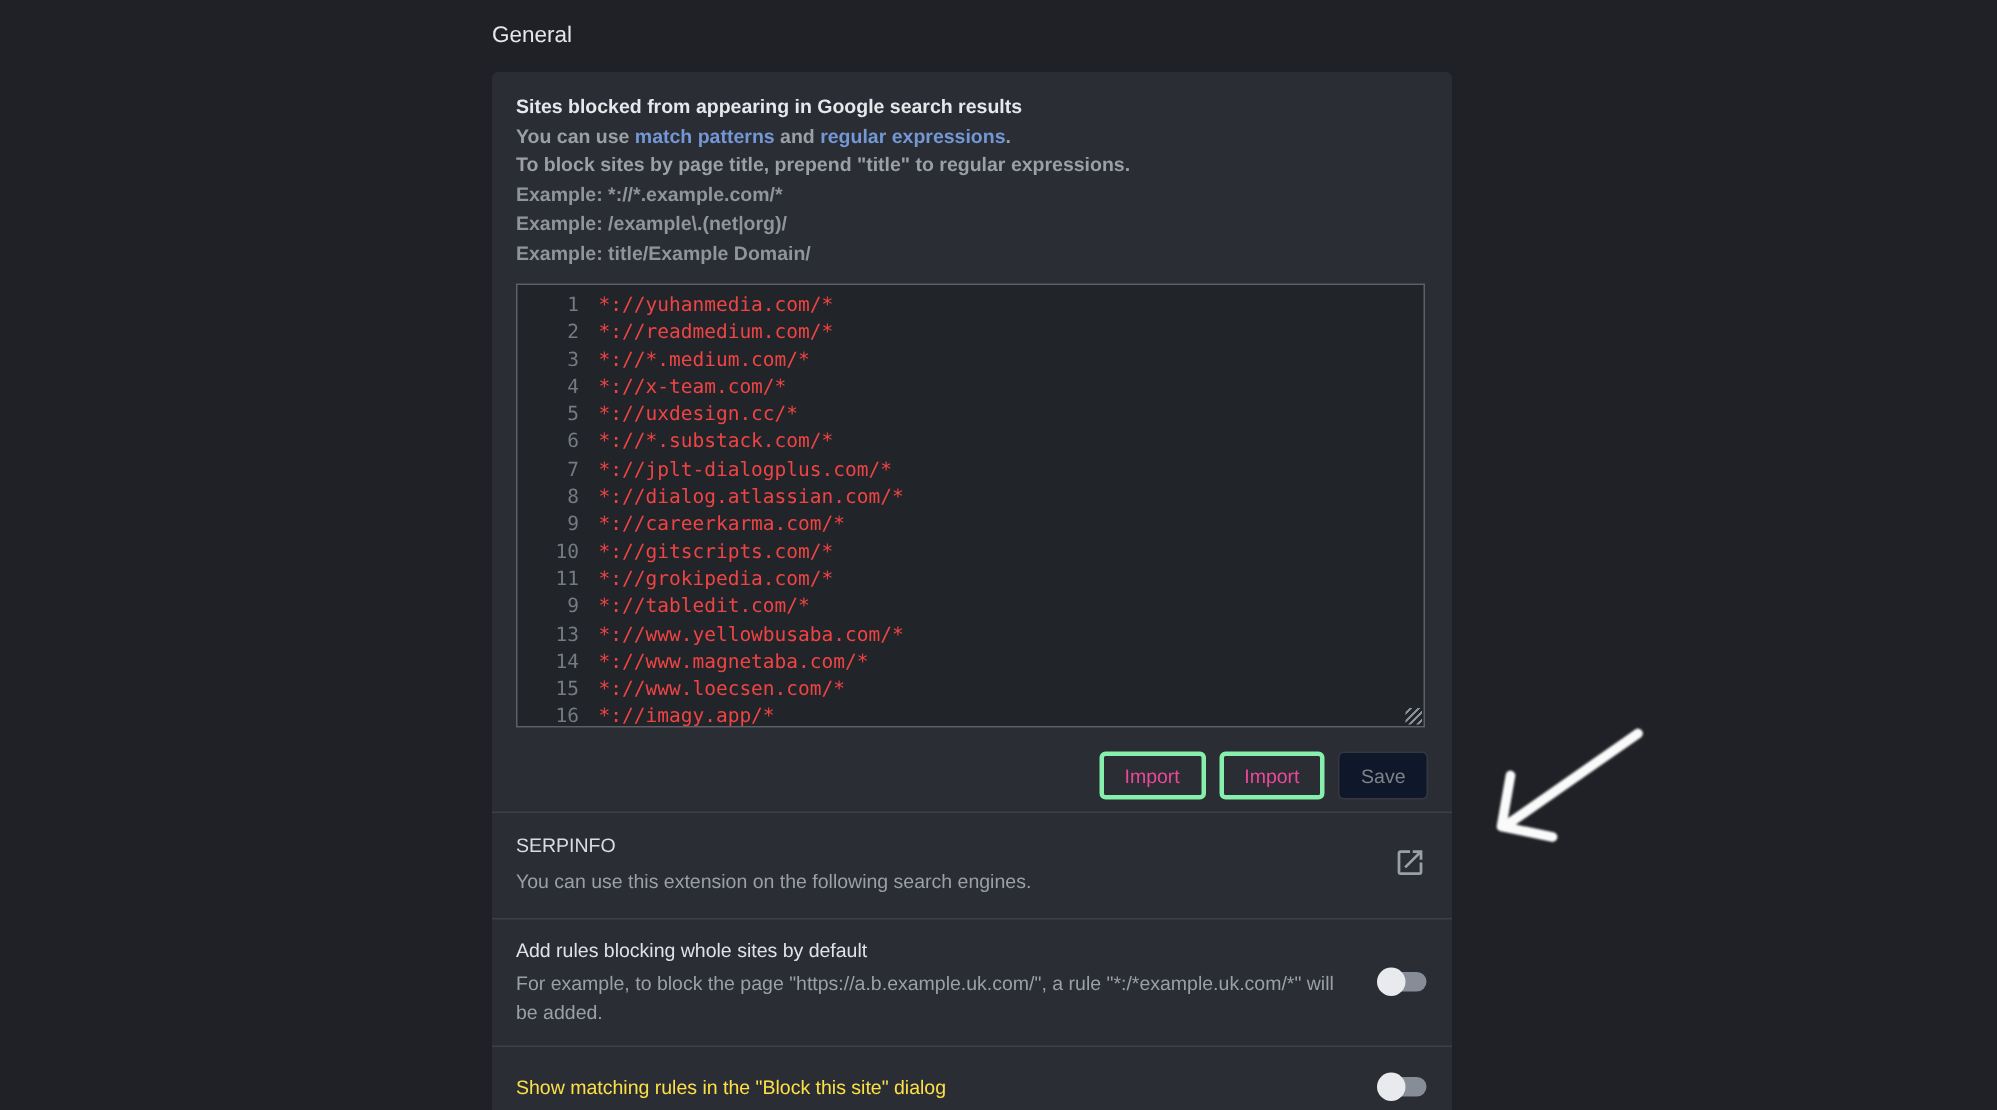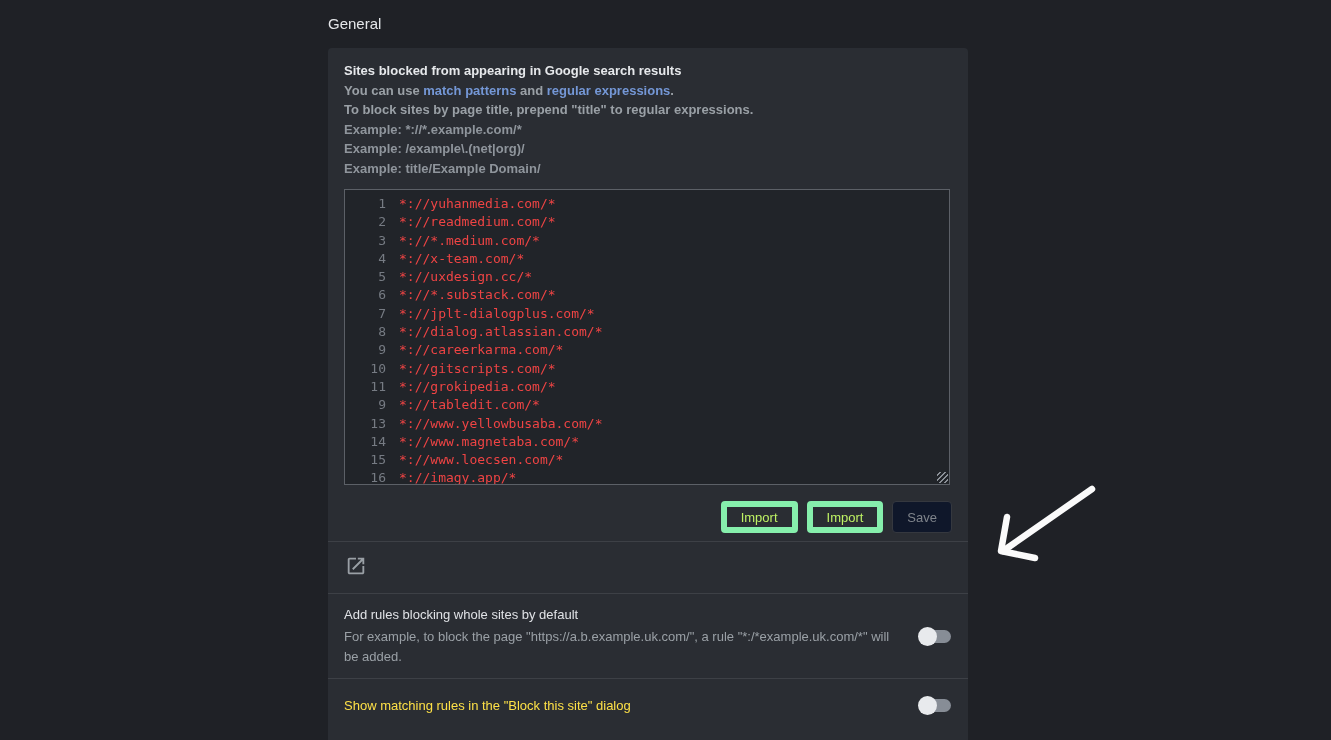--- a/index.html
+++ b/index.html
@@ -91,22 +91,22 @@
     justify-content: flex-end;
     gap: 9px;
   }
   .btn {
     height: 32px;
     padding: 0 14px;
     font-family: "Liberation Sans", sans-serif;
     font-size: 13px;
     border-radius: 4px;
     background: transparent;
-    border: 6px solid #86efac;
-    color: #bef264;
+    border: 3px solid #86efac;
+    color: #ec4899;
     cursor: pointer;
   }
   .btn.disabled {
     background: #0f172a;
     border: 1px solid #35383f;
     color: #7f848b;
     cursor: default;
   }
 
   
@@ -258,20 +258,24 @@
         <div class="btn-row">
           <button class="btn">Import</button>
           <button class="btn">Import</button>
           <button class="btn disabled">Save</button>
         </div>
       </section>
 
       <div class="divider"></div>
 
       <section class="row serpinfo">
+        <div class="row-text">
+          <p class="row-title">SERPINFO</p>
+          <p class="row-desc">You can use this extension on the following search engines.</p>
+        </div>
         <button class="icon-btn">
           <span>
             <svg width="22" height="22" viewBox="0 0 24 24" fill="#9aa0a6">
               <path d="M19 19H5V5h7V3H5c-1.11 0-2 .9-2 2v14c0 1.1.89 2 2 2h14c1.1 0 2-.9 2-2v-7h-2v7zM14 3v2h3.59l-9.83 9.83 1.41 1.41L19 6.41V10h2V3h-7z"></path>
             </svg>
           </span>
         </button>
       </section>
 
       <div class="divider"></div>

